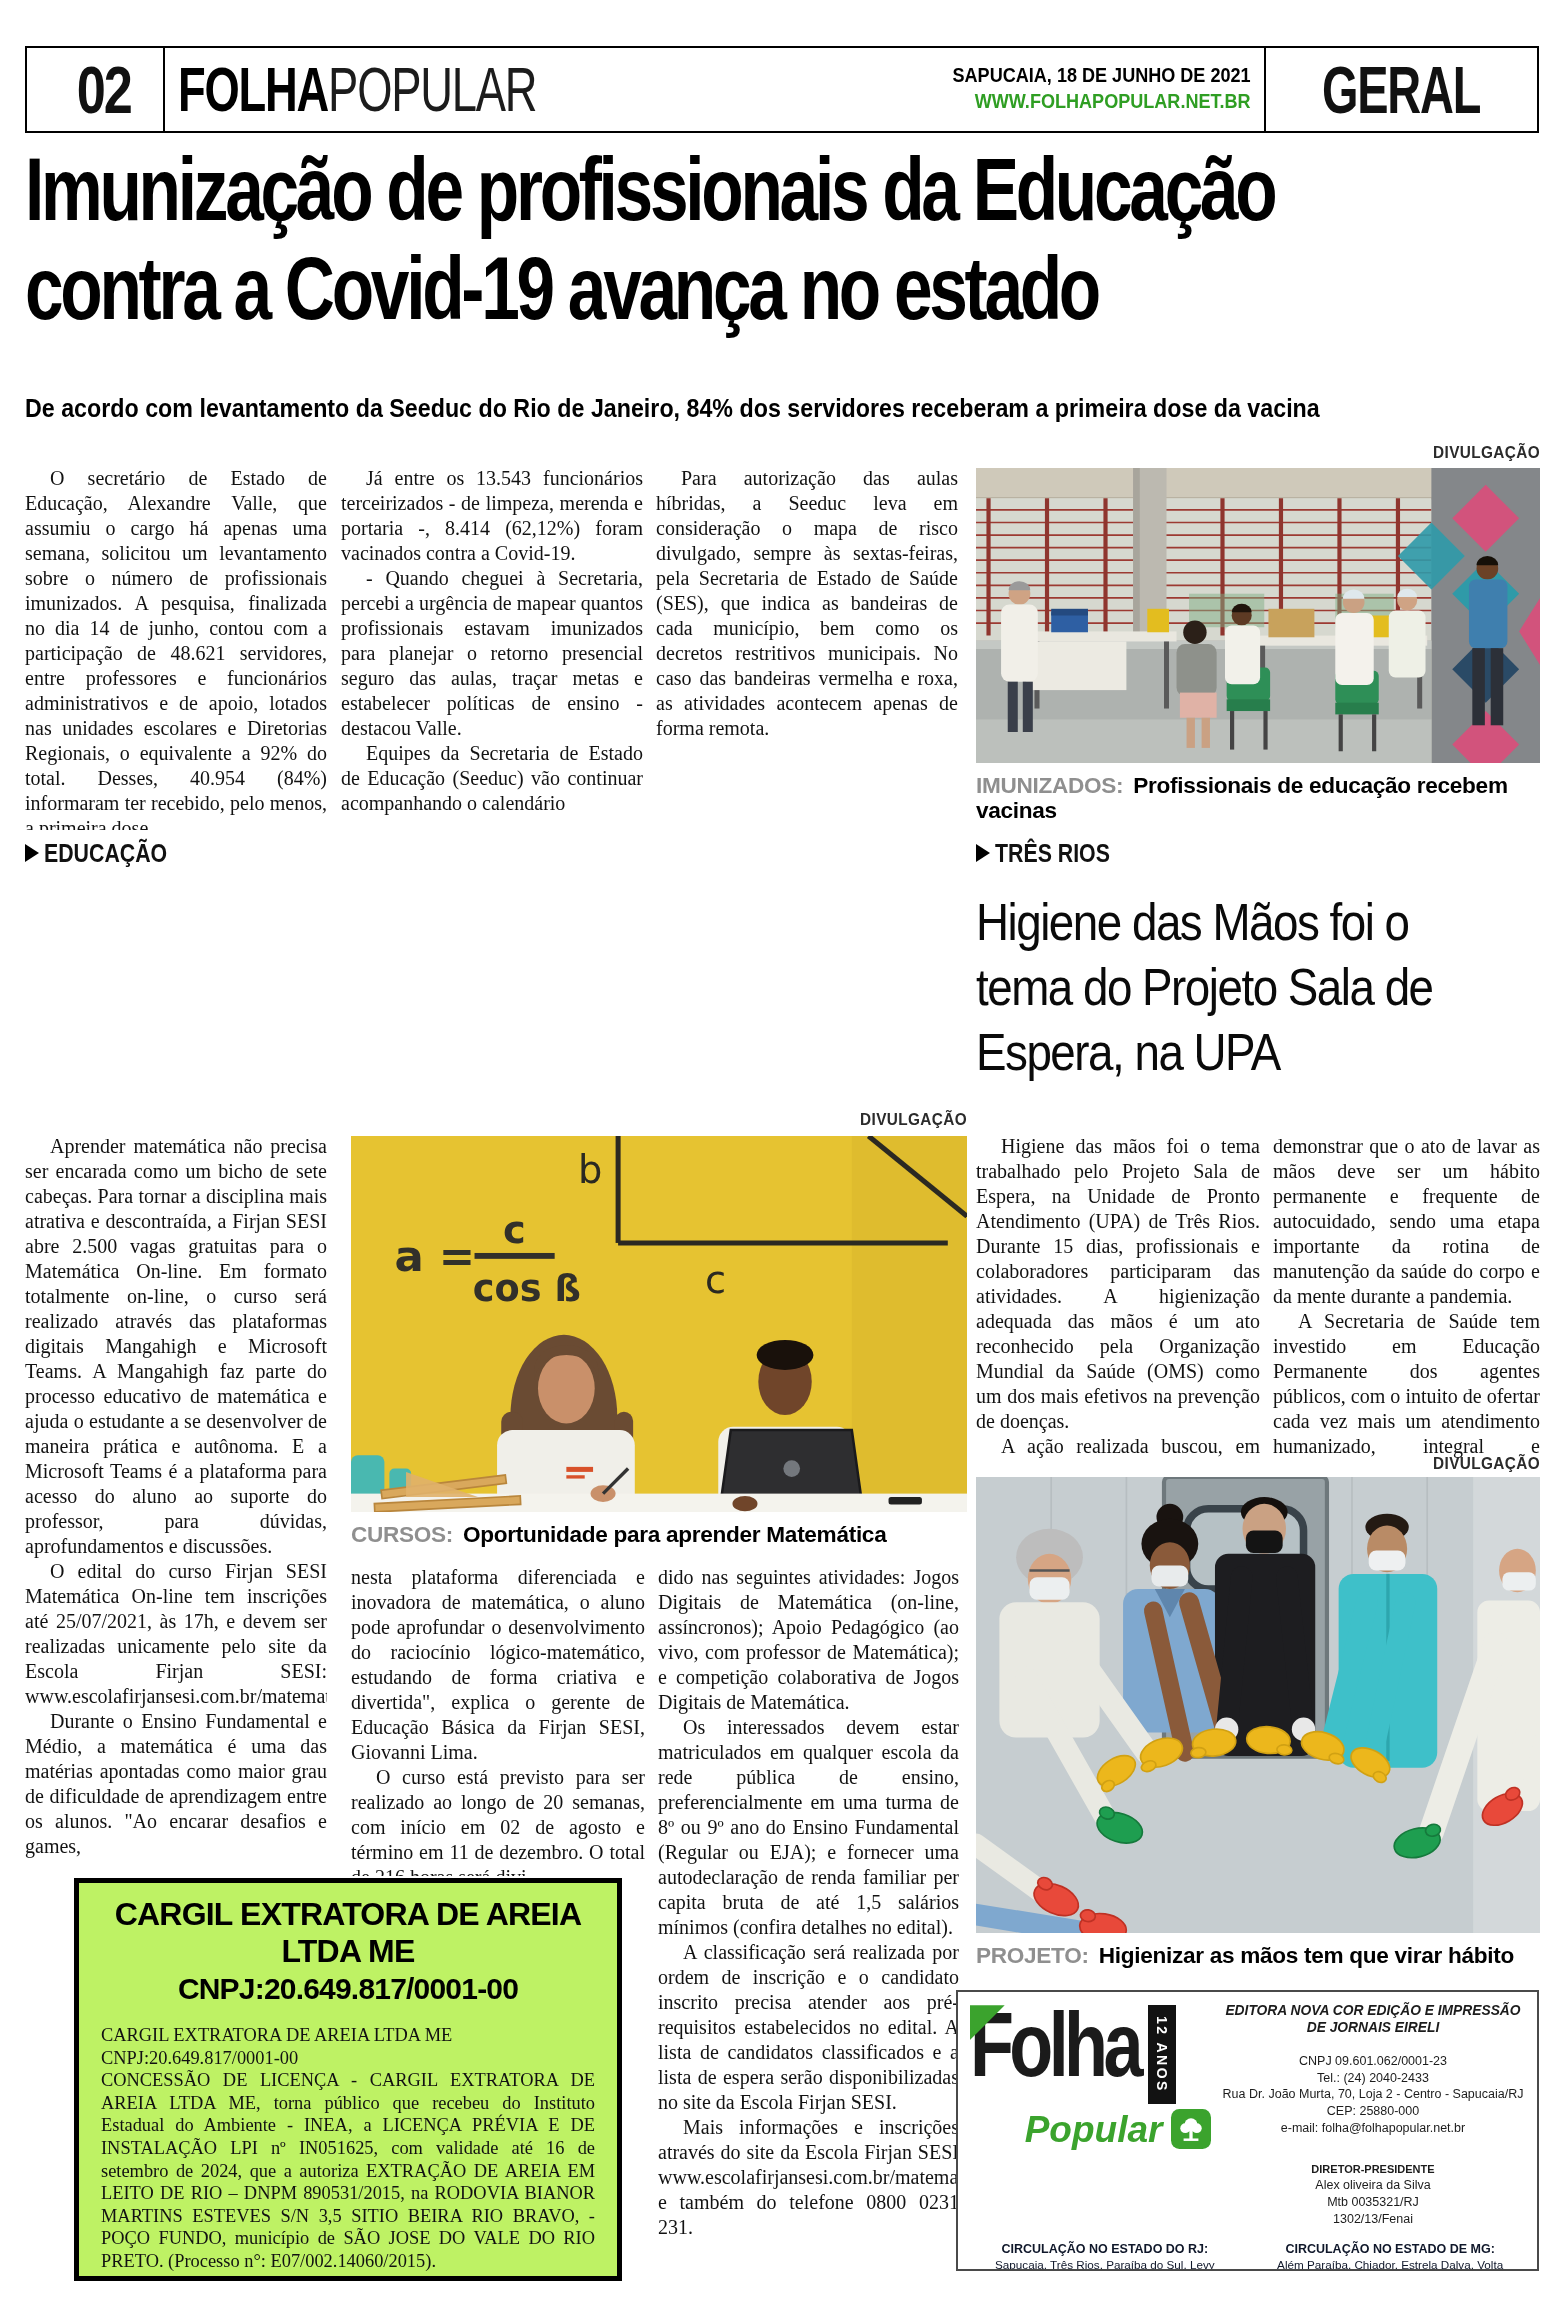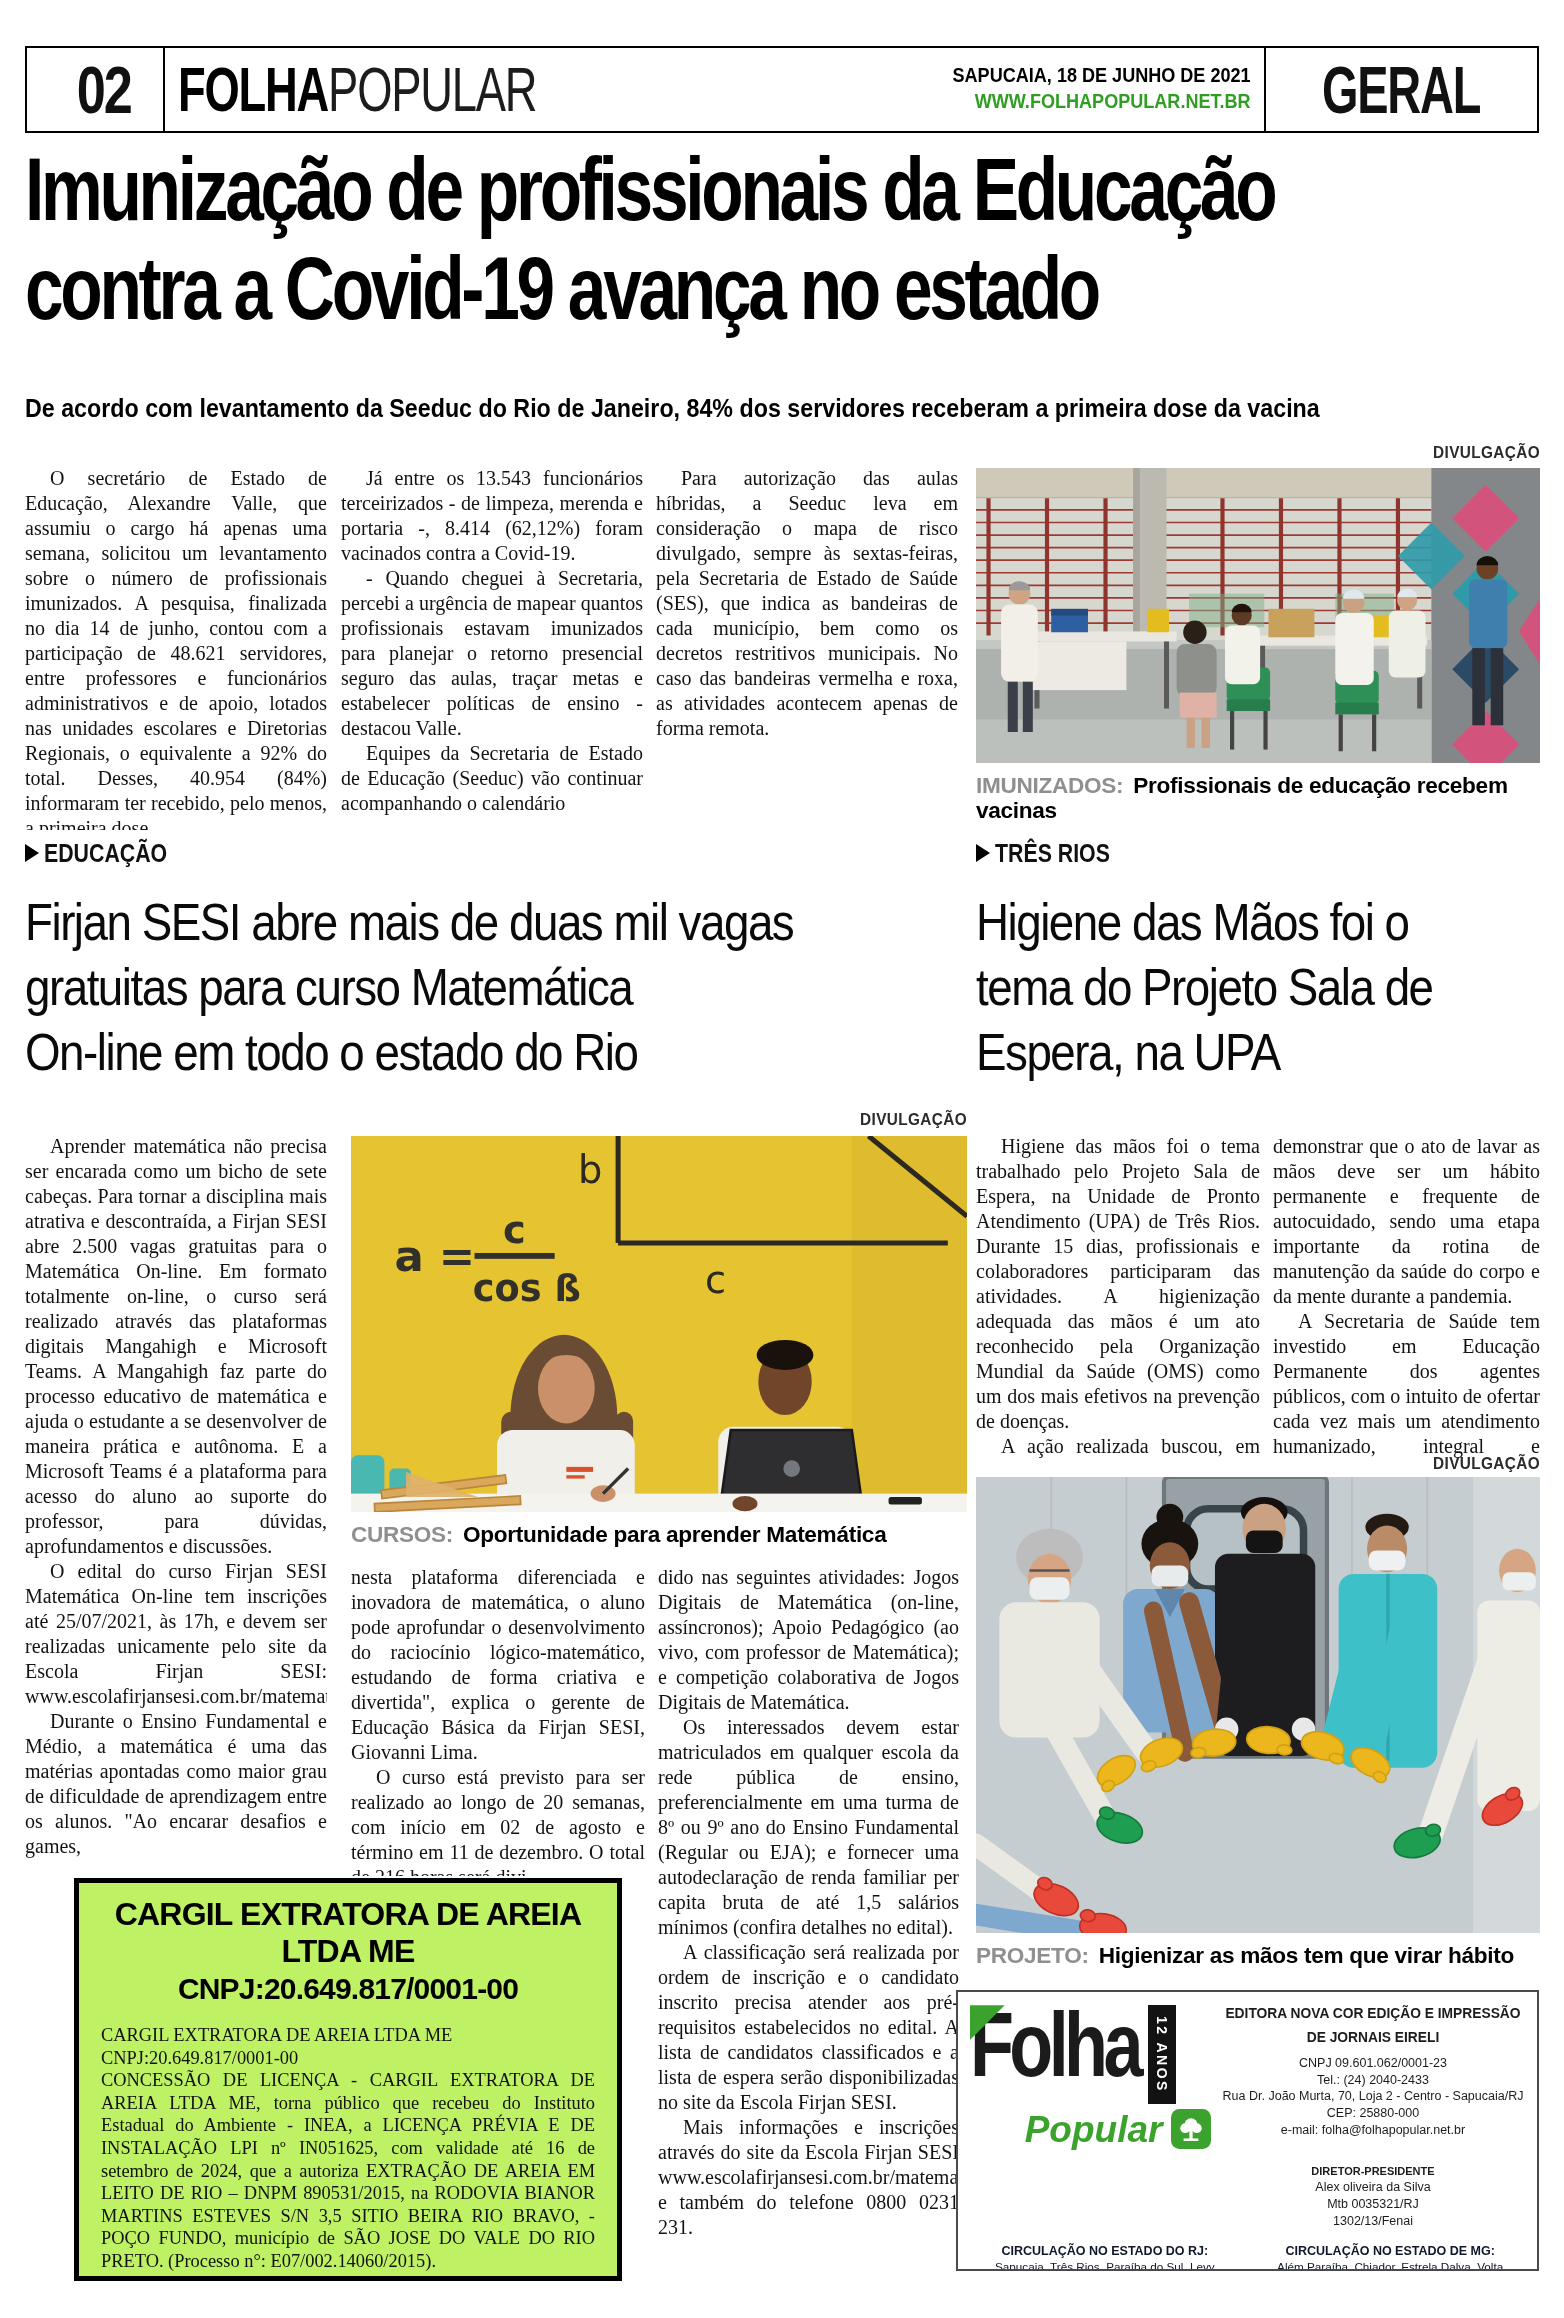--- a/index.html
+++ b/index.html
@@ -58,21 +58,21 @@
   .foot-top{display:flex;}
   .logo{width:251px;position:relative;padding-top:3.3px;}
   .logo-row{display:flex;align-items:flex-start;}
   .folha-word{font:900 90px/80px "Liberation Sans",sans-serif;letter-spacing:-5.8px;transform:scaleX(.8);transform-origin:0 0;color:#1b1b1b;position:relative;z-index:1;}
   .logo-tri{position:absolute;left:0;top:3.3px;width:35px;height:35px;background:#3ba32d;clip-path:polygon(0 0,100% 0,0 100%);z-index:2;}
   .badge12{margin-left:-33px;width:28px;height:99px;background:#121212;color:#fff;writing-mode:vertical-rl;text-align:center;font:700 14px/28px "Liberation Sans",sans-serif;letter-spacing:2.5px;}
   .pop-row{display:flex;align-items:center;margin-top:5px;margin-left:55px;}
   .popular-word{font:italic 700 37px/37px "Liberation Sans",sans-serif;color:#3ba32d;letter-spacing:0;}
   .treebox{width:40px;height:40px;background:#3ba32d;border-radius:8.4px;margin-left:8.4px;display:flex;align-items:center;justify-content:center;}
   .foot-info{flex:1;text-align:center;color:#1c1c1c;}
-  .publisher{font-weight:700;font-size:13.8px;line-height:24px;margin-bottom:5px;}
+  .publisher{font-weight:700;font-size:13.8px;line-height:17px;margin-bottom:17px;font-style:italic;}
   .foot-info p{margin:0;font-size:12.5px;line-height:16.7px;text-indent:0;}
   .dir-title{font-weight:700;font-size:11px;line-height:16.7px;margin-top:24px;}
   .foot-bottom{display:flex;gap:15px;margin-top:13.4px;}
   .foot-col{flex:1;text-align:center;color:#0f172a;}
   .circ-title{font-weight:700;font-size:12.5px;line-height:16px;}
   .circ-text,.circ-note{font-size:11.7px;line-height:15px;}
 </style>
 </head>
 <body>
 
@@ -208,25 +208,20 @@
 
   <div class="kicker" style="left:25px;top:840px;">
     <span class="tri"></span>
     <span class="k-label">EDUCAÇÃO</span>
   </div>
   <div class="kicker" style="left:976px;top:840px;">
     <span class="tri"></span>
     <span class="k-label">TRÊS RIOS</span>
   </div>
 
-  <div class="hl-md" style="left:25px;top:890px;">
-      <p>Firjan SESI abre mais de duas mil vagas</p>
-      <p>gratuitas para curso Matemática</p>
-      <p>On-line em todo o estado do Rio</p>
-    </div>
   <div class="bodycol" style="left:25px;top:1134px;width:302px;height:738px;">
       <p>Aprender matemática não precisa ser encarada como um bicho de sete cabeças. Para tornar a disciplina mais atrativa e descontraída, a Firjan SESI abre 2.500 vagas gratuitas para o Matemática On-line. Em formato totalmente on-line, o curso será realizado através das plataformas digitais Mangahigh e Microsoft Teams. A Mangahigh faz parte do processo educativo de matemática e ajuda o estudante a se desenvolver de maneira prática e autônoma. E a Microsoft Teams é a plataforma para acesso do aluno ao suporte do professor, para dúvidas, aprofundamentos e discussões.</p>
       <p>O edital do curso Firjan SESI Matemática On-line tem inscrições até 25/07/2021, às 17h, e devem ser realizadas unicamente pelo site da Escola Firjan SESI: www.escolafirjansesi.com.br/matematicaonline.</p>
       <p>Durante o Ensino Fundamental e Médio, a matemática é uma das matérias apontadas como maior grau de dificuldade de aprendizagem entre os alunos. "Ao encarar desafios e games,</p>
     </div>
 
   <div class="credit" style="left:351px;top:1111px;width:616px;">DIVULGAÇÃO</div>
 
   <figure style="left:351px;top:1136px;width:616px;height:376px;">
     <svg viewBox="0 0 738 450" preserveAspectRatio="none">

